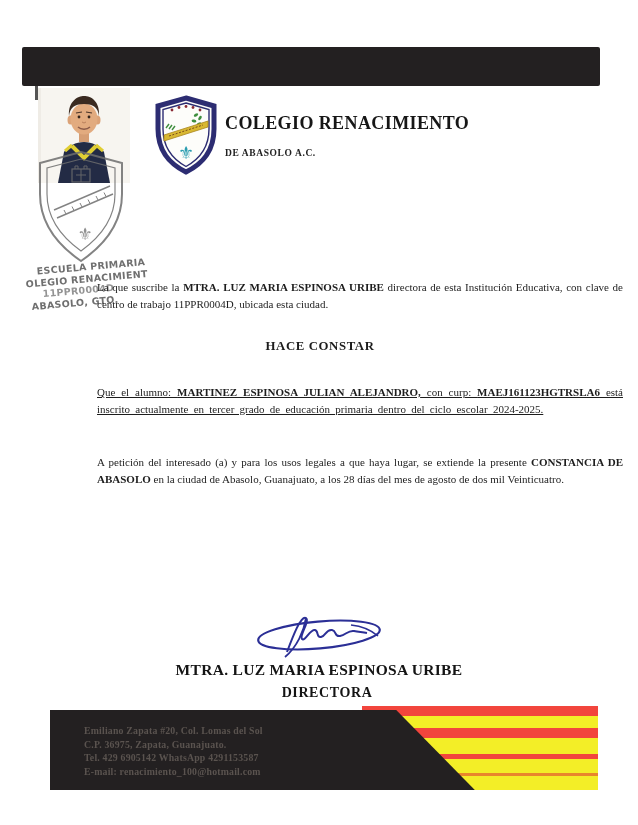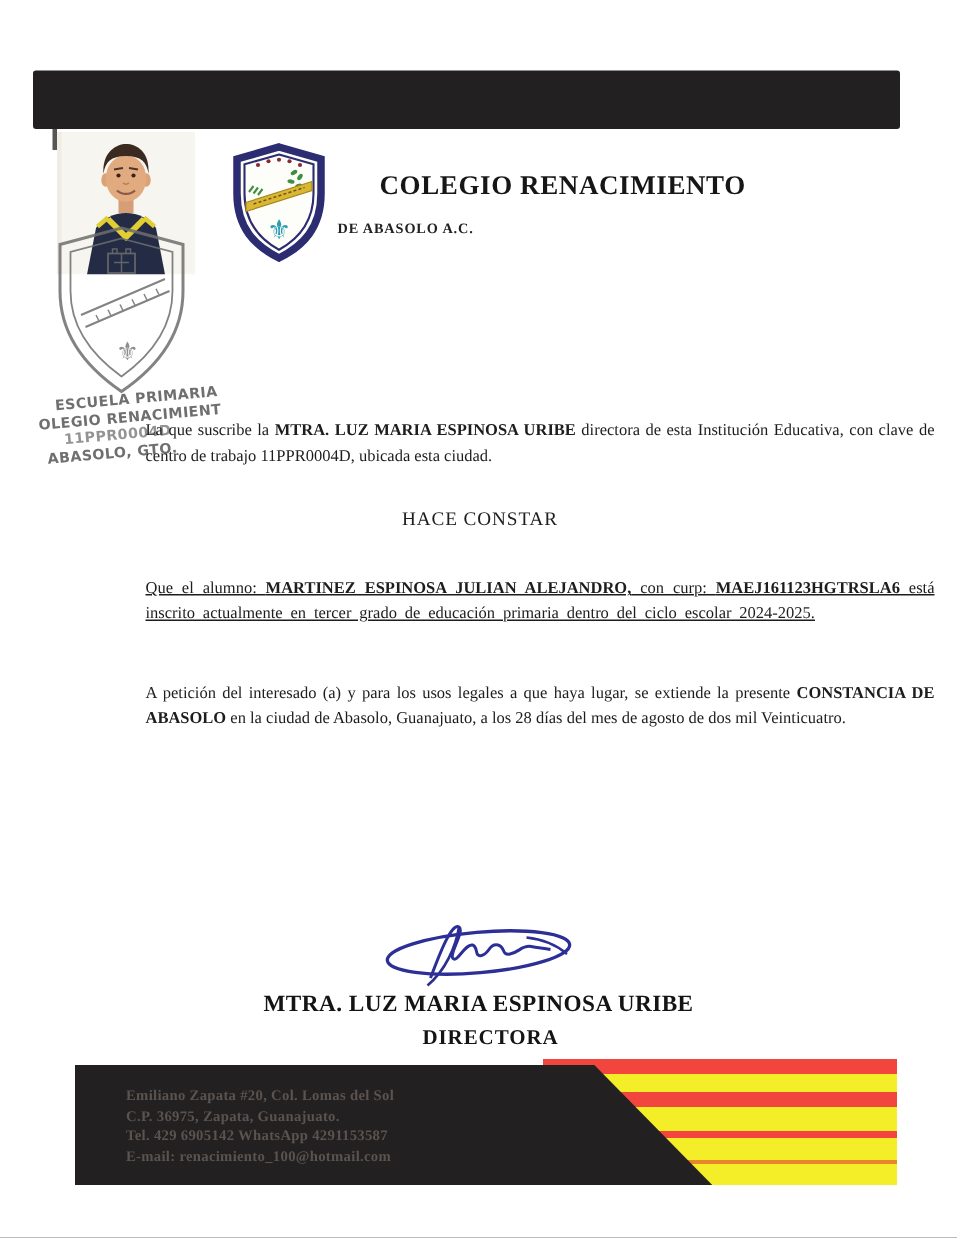--- a/index.html
+++ b/index.html
@@ -14,40 +14,40 @@
     margin:0 auto;overflow:hidden;
     font-family:"Liberation Serif", serif;color:var(--text);
   }
   .abs{position:absolute;}
   .top-bar{left:22px;top:47px;width:578px;height:39px;background:var(--bar-black);border-radius:2px;}
   .edge-artifact{left:35px;top:86px;width:3px;height:14px;background:#2a2a2a;opacity:.8;}
 
   
   .logo{left:152px;top:95px;width:68px;height:80px;}
   .title-block{left:225px;top:113px;width:320px;}
-  .school-name{font-size:18px;font-weight:bold;letter-spacing:.4px;color:#161616;margin-left:28px;}
+  .school-name{font-size:18px;font-weight:bold;letter-spacing:.4px;color:#161616;}
   .school-sub{font-size:9.5px;font-weight:bold;letter-spacing:.6px;margin-top:14px;color:#222;}
 
   
   .photo{left:38px;top:88px;width:92px;height:95px;}
   .stamp-svg{left:34px;top:148px;width:94px;height:118px;opacity:.85;}
   .stamp-text{
     left:26px;top:260px;width:150px;transform:rotate(-5deg);
     font-family:"DejaVu Sans", sans-serif;font-weight:bold;font-size:9.5px;
     line-height:11.5px;color:var(--stamp-gray);letter-spacing:.3px;opacity:.9;
   }
   .stamp-text .l1{margin-left:12px;}
   .stamp-text .l2{margin-left:0;}
   .stamp-text .l3{margin-left:16px;opacity:.75;}
   .stamp-text .l4{margin-left:4px;}
 
   
   .para{left:57px;width:526px;font-size:11px;line-height:17px;text-align:justify;text-align-last:left;margin-left:40px;}
   .p1{top:279px;}
-  .heading{left:57px;top:339px;width:526px;text-align:center;font-weight:normal;font-size:12.8px;letter-spacing:.6px;}
+  .heading{left:57px;top:339px;width:526px;text-align:center;font-weight:bold;font-size:12.8px;letter-spacing:.6px;}
   .p2{top:384px;word-spacing:2.5px;text-decoration:underline;}
   .p3{top:454px;}
   .b{font-weight:bold;}
 
   
   .sig{left:247px;top:606px;width:140px;height:56px;}
   .name-block{left:0;top:661px;width:638px;text-align:center;}
   .director-name{font-size:15.5px;font-weight:bold;letter-spacing:.3px;color:#141414;}
   .director-title{font-size:14px;font-weight:bold;letter-spacing:.6px;margin-top:6px;color:#141414;padding-left:16px;}
 

